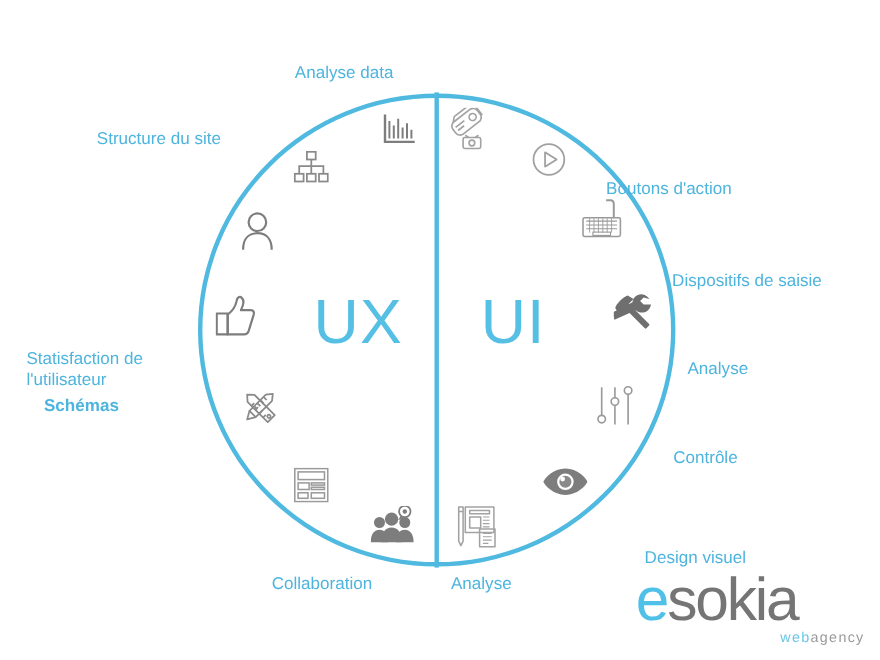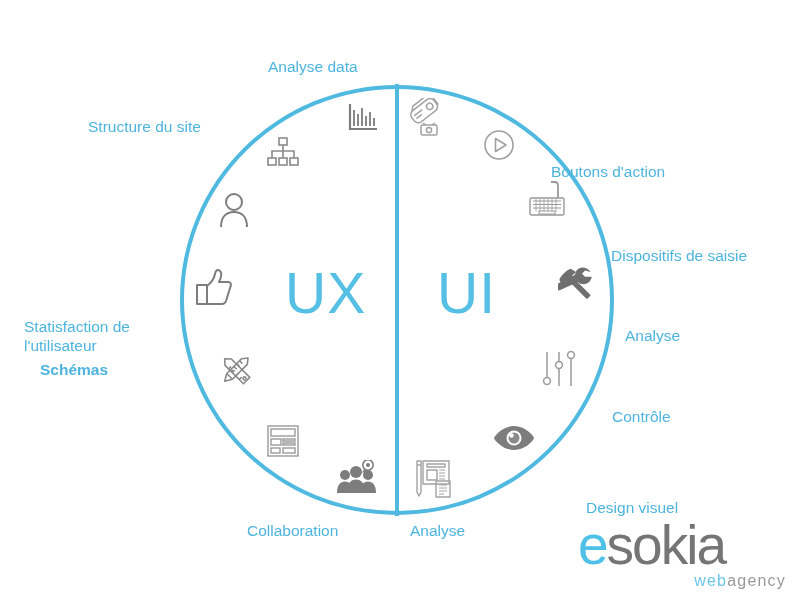--- a/index.html
+++ b/index.html
@@ -98,21 +98,21 @@
     line-height: 1;
     font-weight: 400;
     font-family: "Liberation Sans", sans-serif;
   }
   #logo .e { color: #4fc0e8; }
   #logo .sokia { color: #757575; margin-top: 16px; }
   #logo .tagline {
     position: absolute;
     right: 2px;
     top: 54px;
-    font-size: 16px;
+    font-size: 13px;
     letter-spacing: 1.2px;
     font-family: "Liberation Sans", sans-serif;
   }
   #logo .web { color: #6cc6e8; }
   #logo .agency { color: #9a9a9a; }
 </style>
 </head>
 <body>
 
 <div id="stage">

